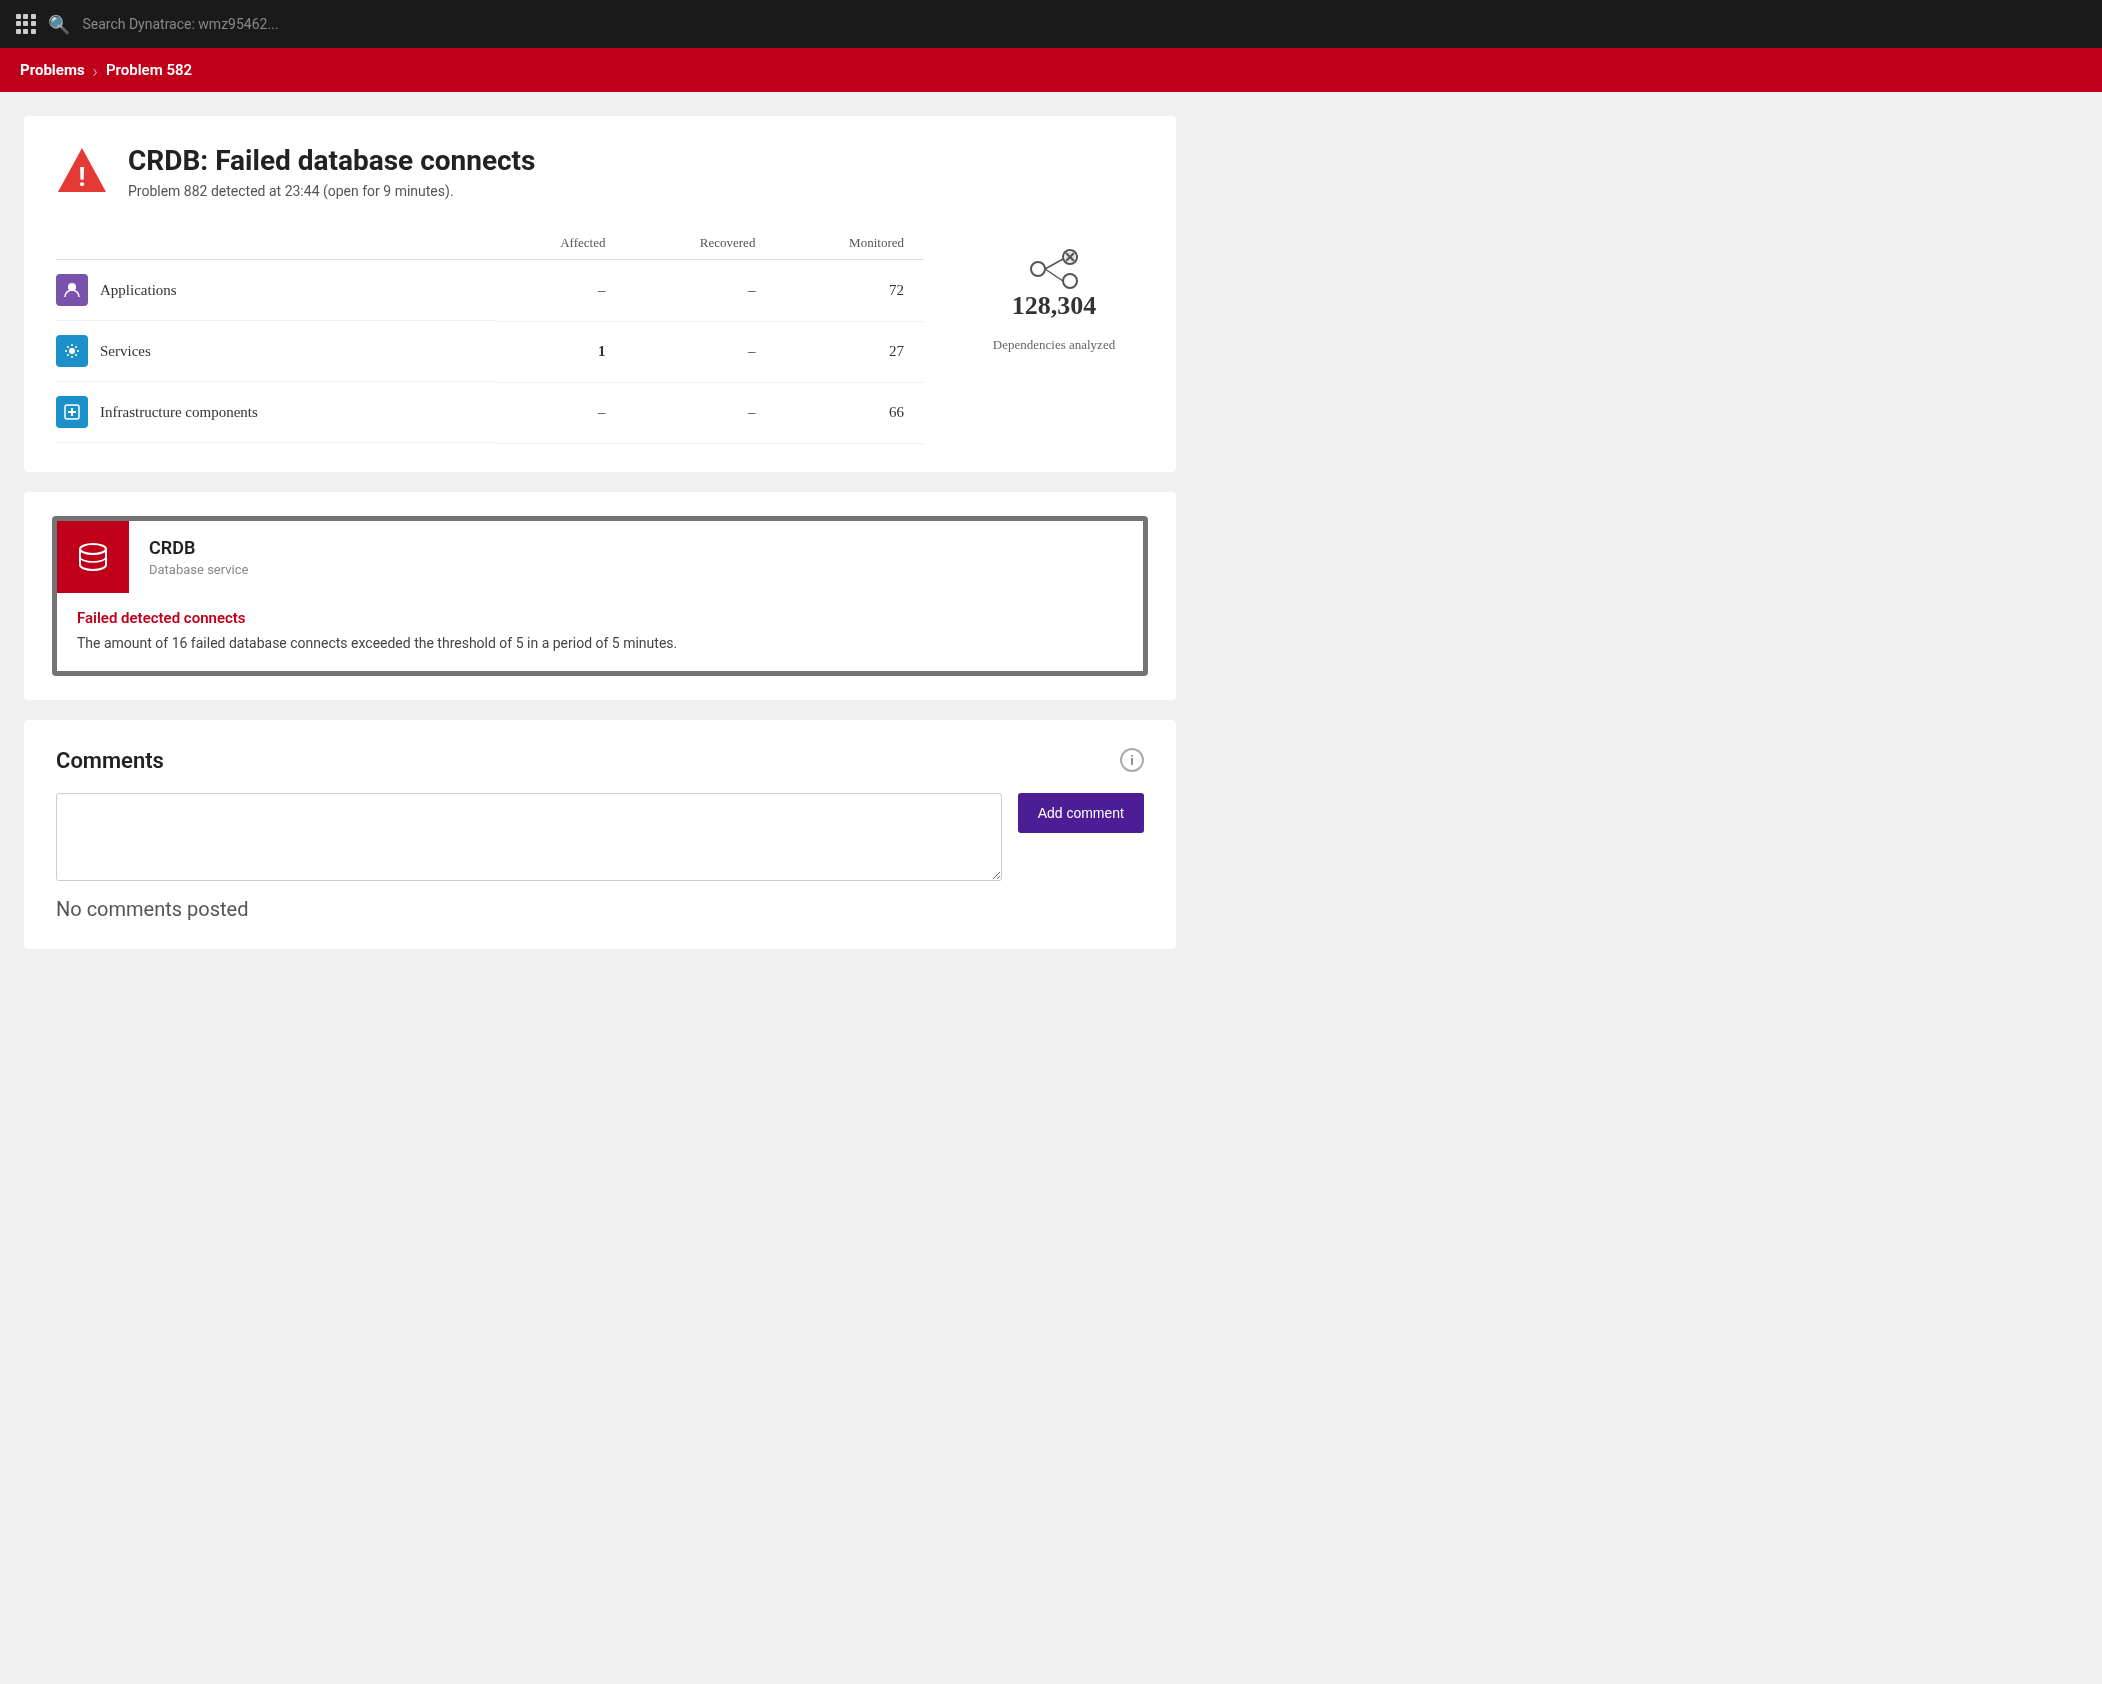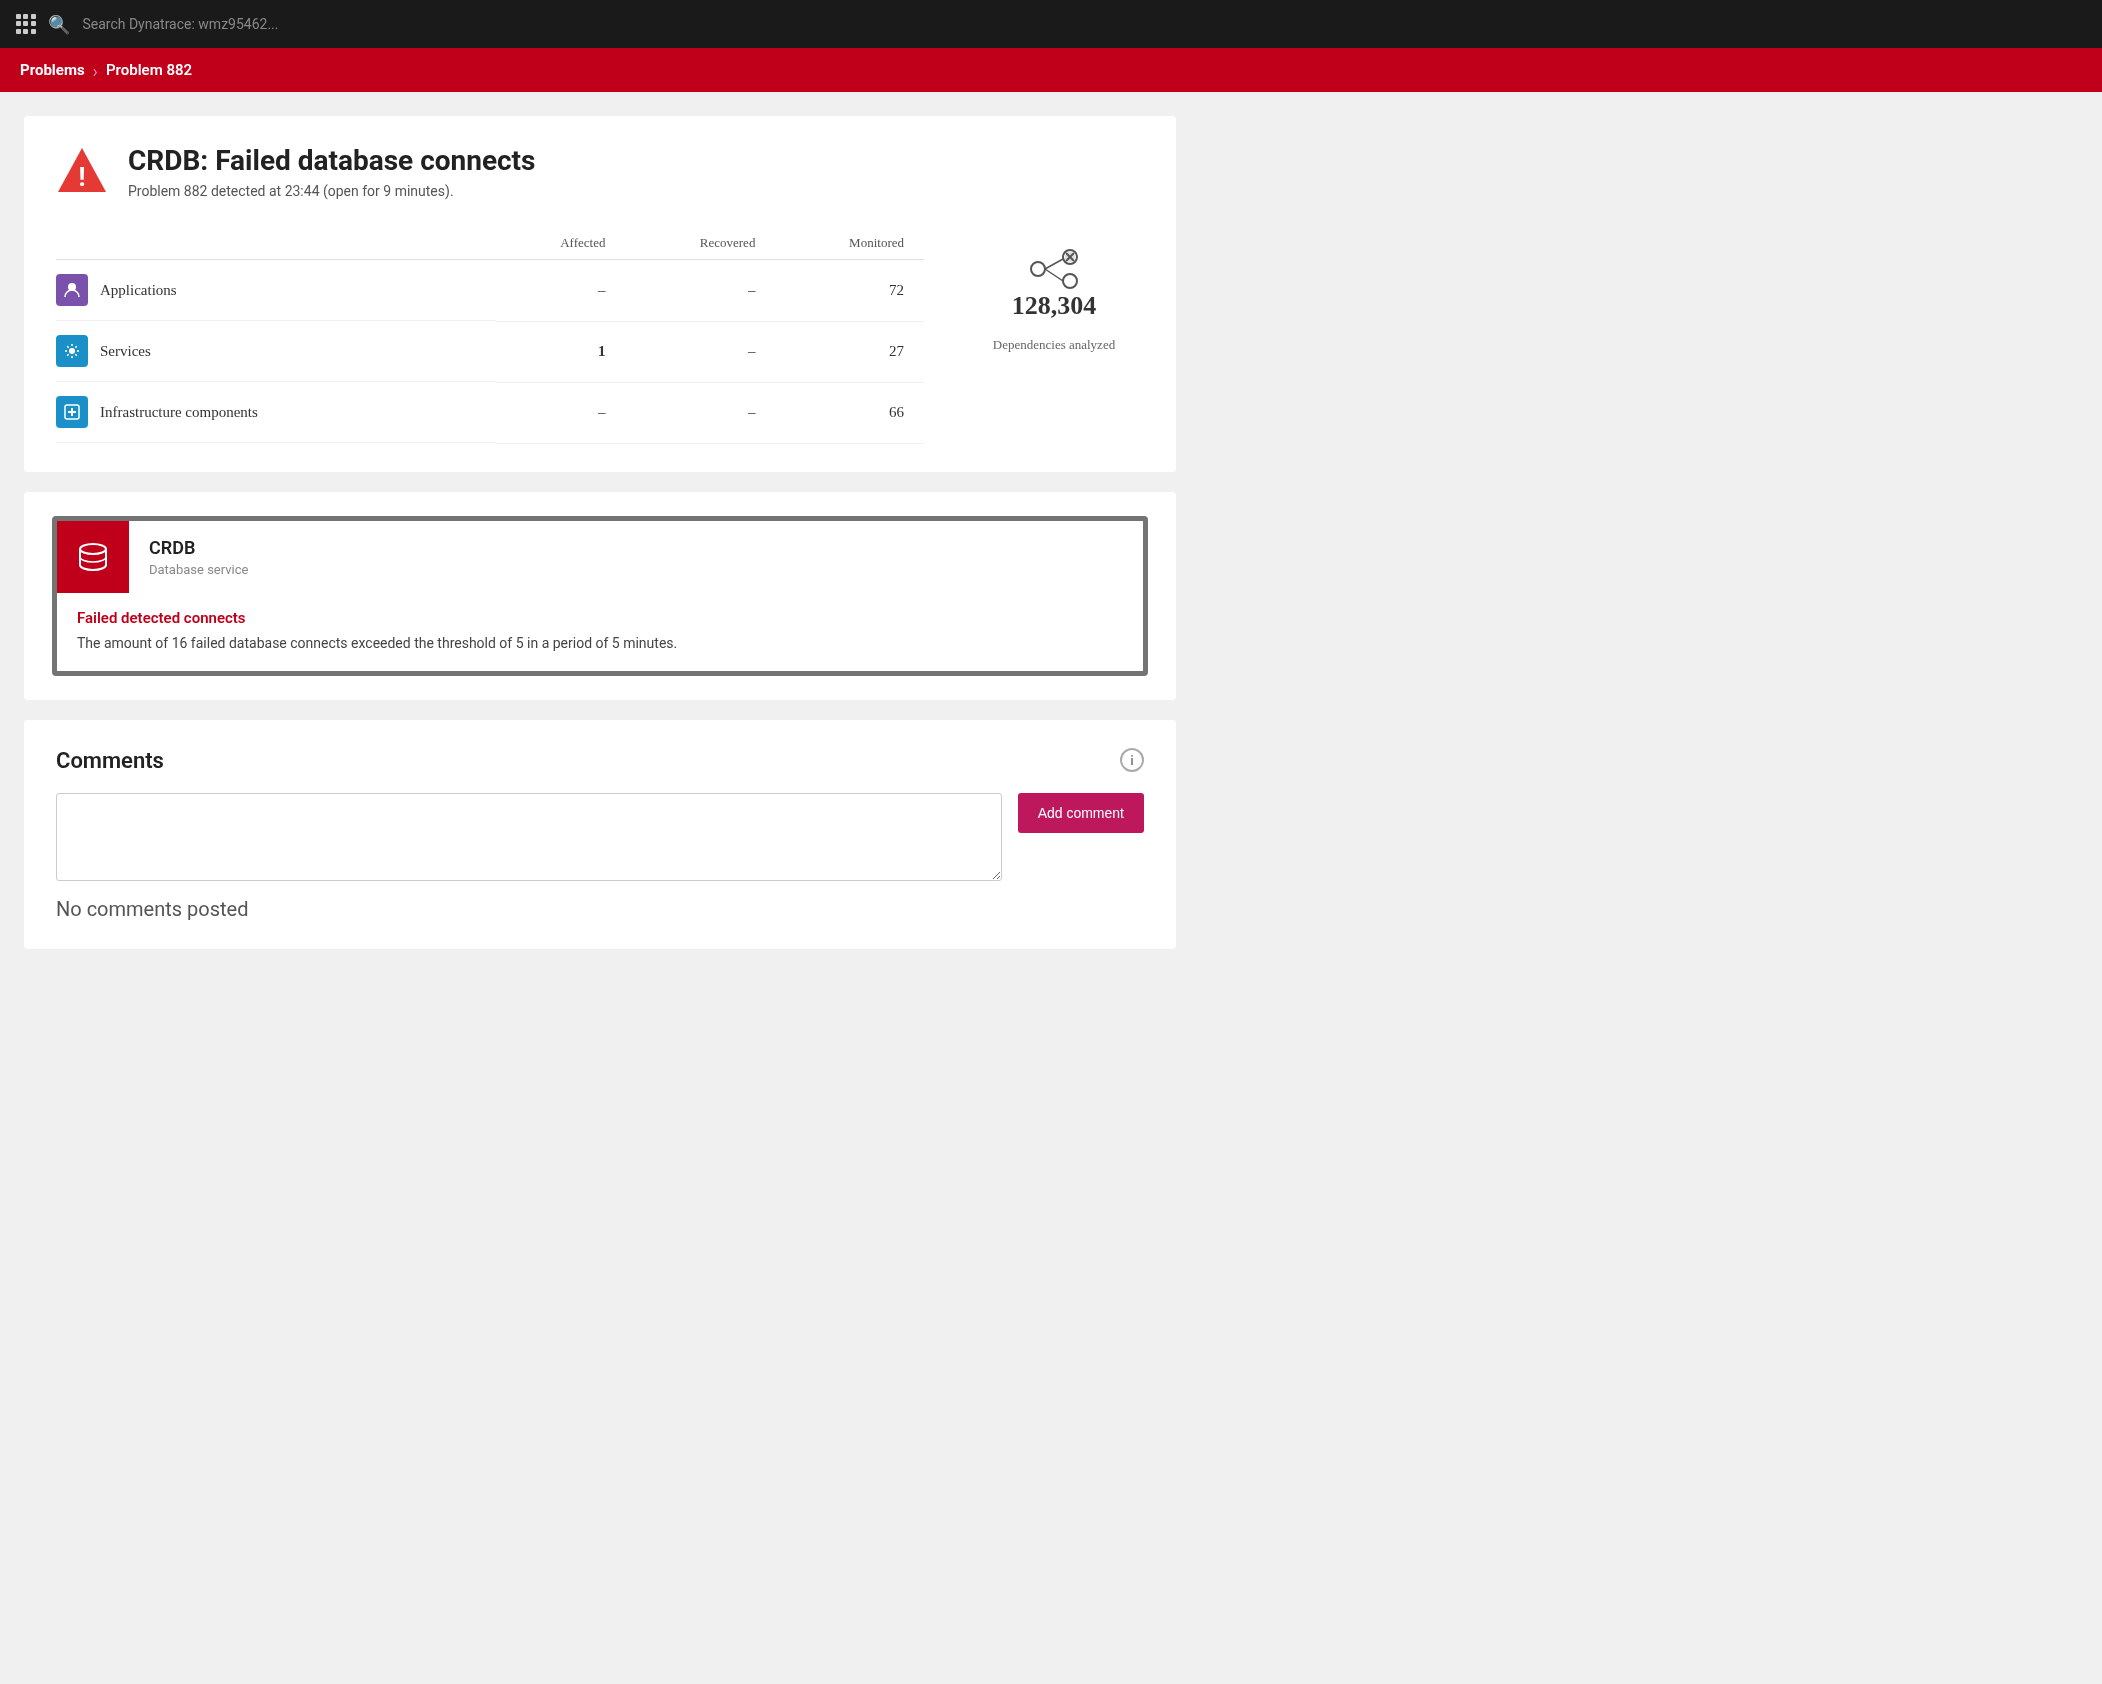--- a/index.html
+++ b/index.html
@@ -272,21 +272,21 @@
       border: 1px solid #ccc;
       border-radius: 3px;
       padding: 10px 12px;
       font-size: 14px;
       resize: vertical;
       font-family: inherit;
       outline: none;
     }
 
     .add-comment-btn {
-      background: #be185d;
+      background: #4c1d95;
       color: #fff;
       border: none;
       border-radius: 3px;
       padding: 10px 20px;
       font-size: 14px;
       font-weight: 500;
       cursor: pointer;
       white-space: nowrap;
       height: 40px;
       align-self: flex-start;
@@ -342,21 +342,21 @@
       <span></span>
       <span></span>
   </div>
   <span style="color:#888; font-size:18px;">🔍</span>
   <span style="color:#888; font-size:14px;">Search Dynatrace: wmz95462...</span>
 </div>
 
 <div class="breadcrumb-bar">
   <span class="breadcrumb-item">Problems</span>
   <span class="breadcrumb-separator">›</span>
-  <span class="breadcrumb-current">Problem 882</span>
+  <span class="breadcrumb-current">Problem 582</span>
 </div>
 
 <div class="main-content">
 
   <div class="card">
     <div class="problem-header">
 
       <svg class="warning-icon" viewBox="0 0 52 52" xmlns="http://www.w3.org/2000/svg">
         <polygon points="26,4 50,48 2,48" fill="#e53935" stroke="none"></polygon>
         <text x="26" y="42" text-anchor="middle" font-size="26" font-weight="bold" fill="white">!</text>

